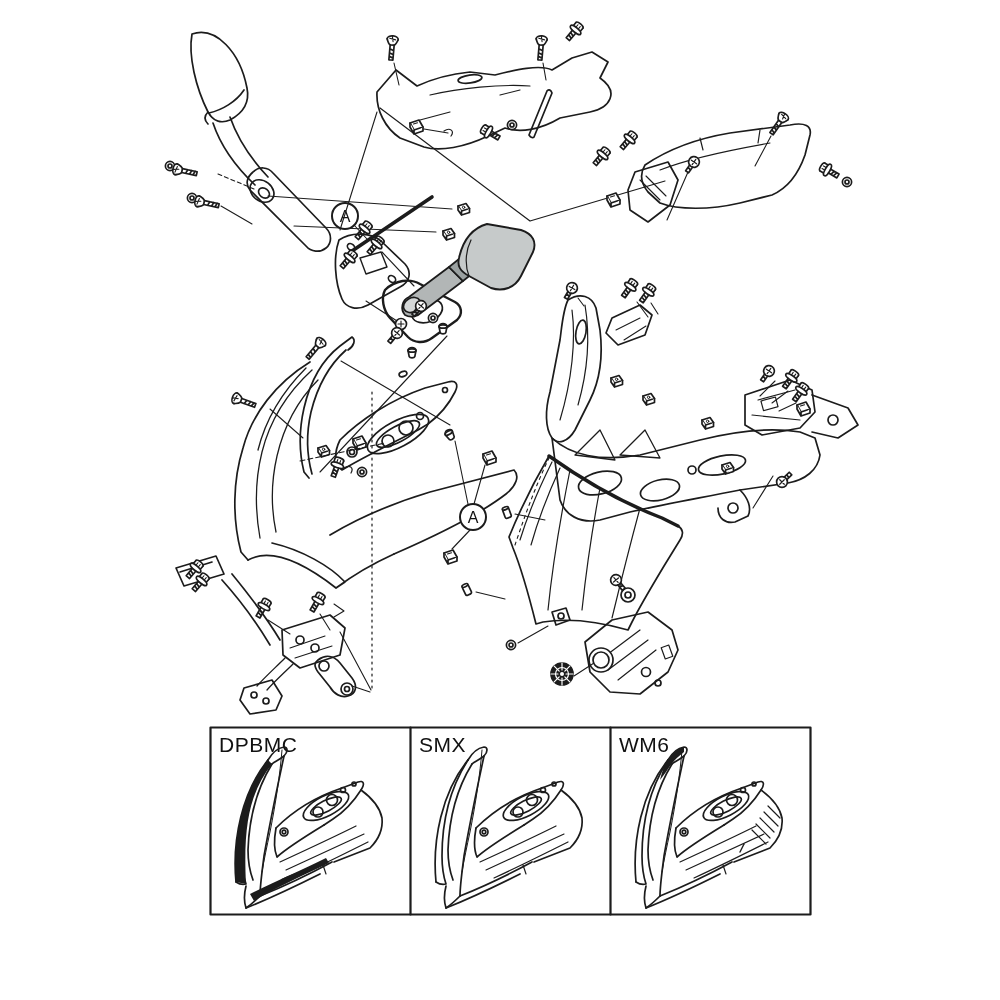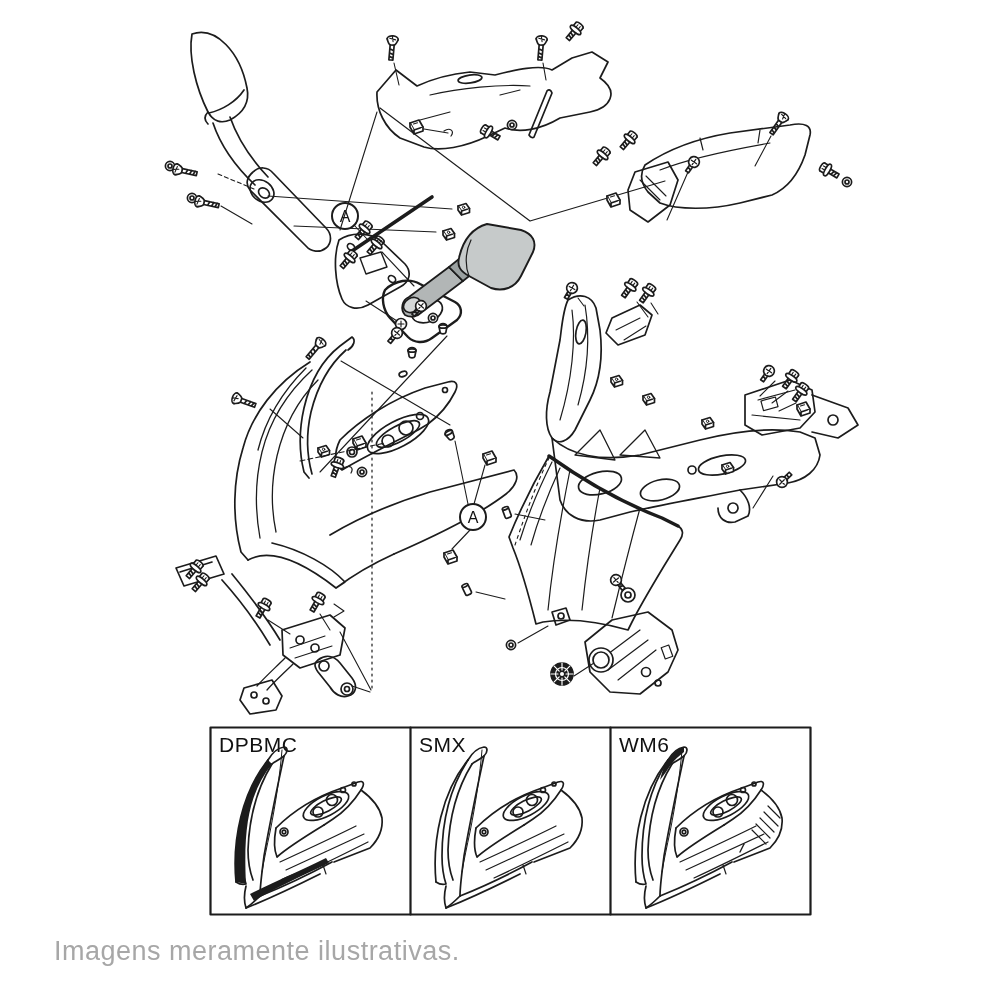--- a/index.html
+++ b/index.html
@@ -449,14 +449,13 @@
             <path d="M146,62 L158,74 M142,68 L156,82 M138,74 L152,88 M134,80 L148,94 M130,86 L144,100" stroke-width="1.2"></path>
             <path d="M118,108 L122,100" stroke-width="1.4"></path>
           </g>
         </g>
       </g>
     </g>
 
   </g>
 </svg>
 
-<div class="caption">Imagens meramente ilustrativas.</div>
 </div>
 
 </body></html>

